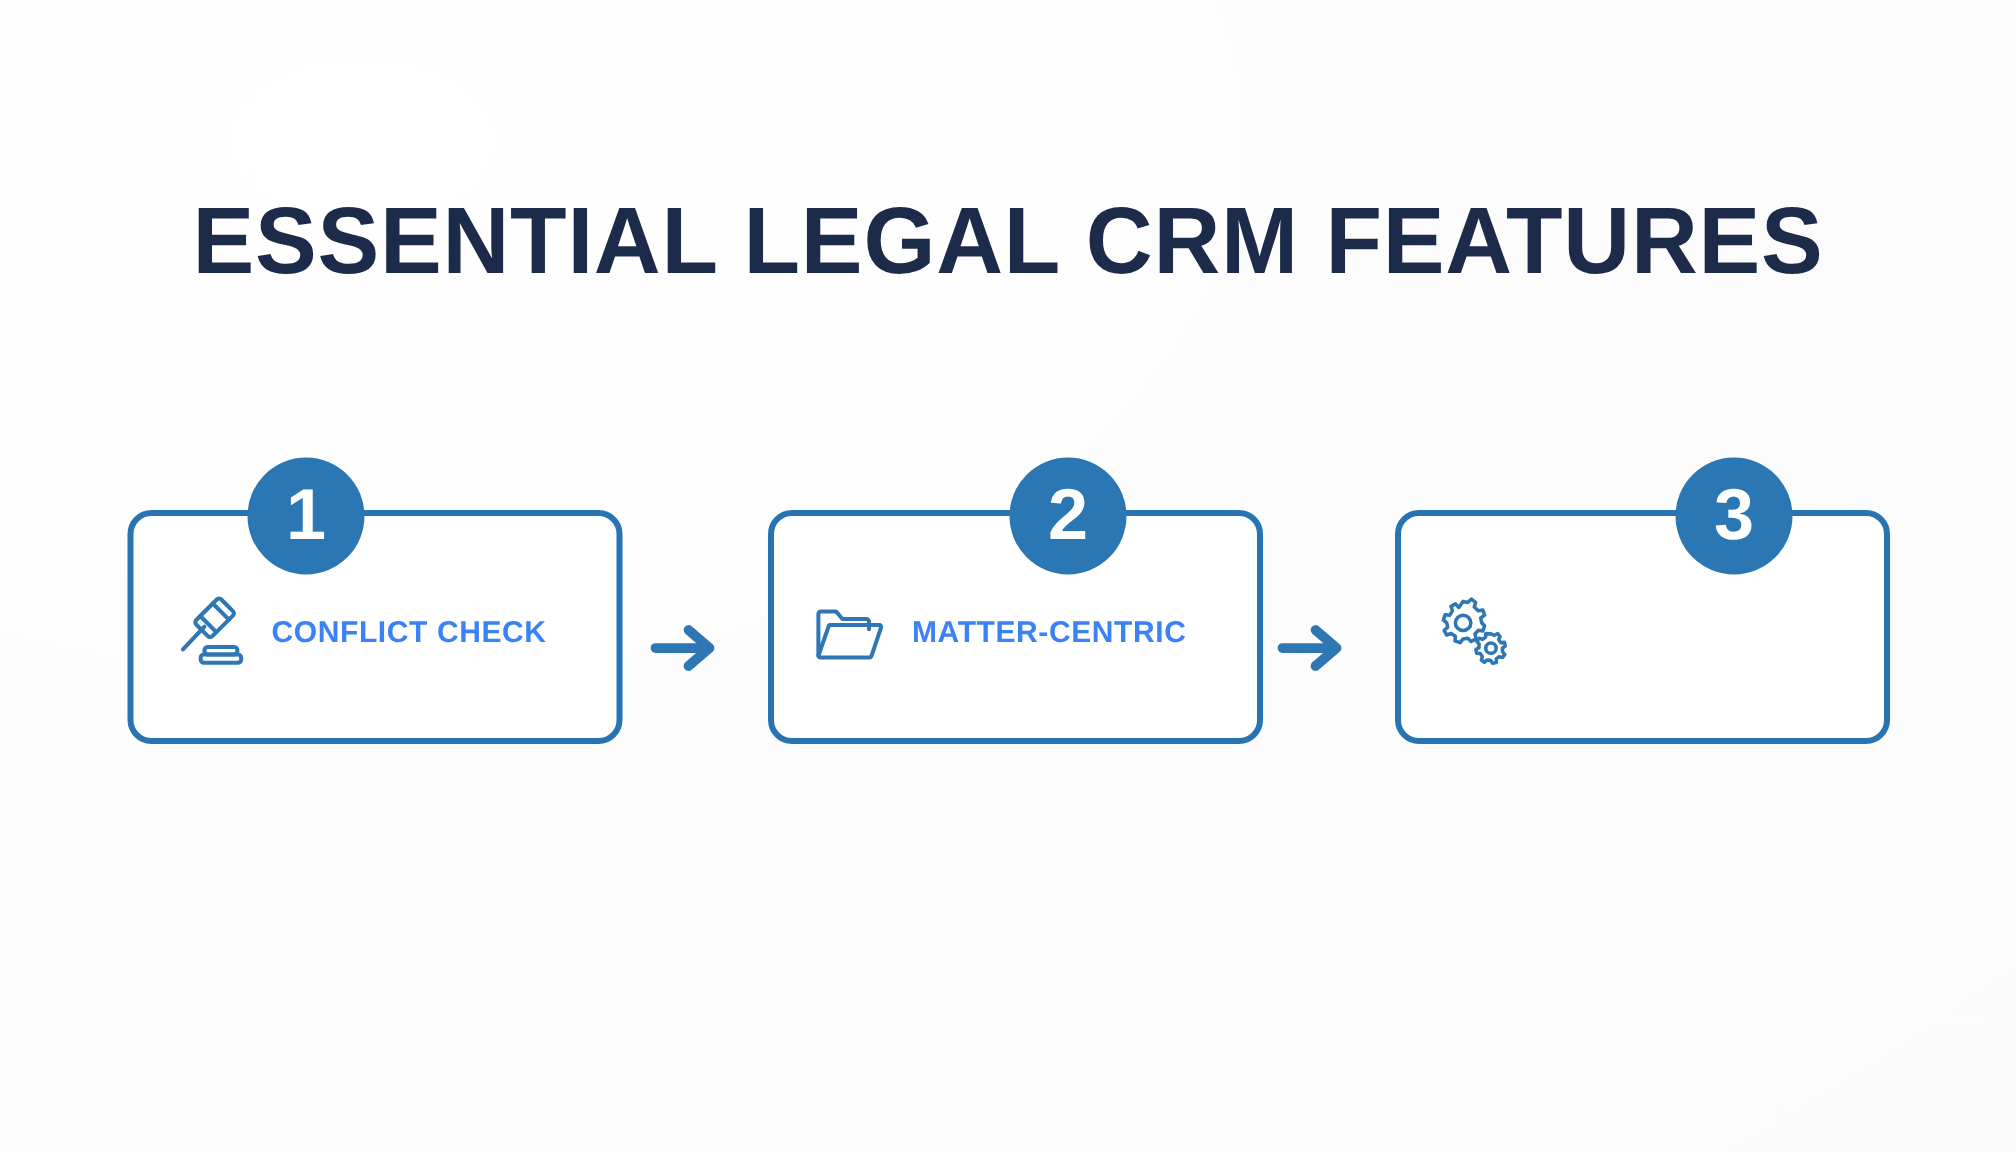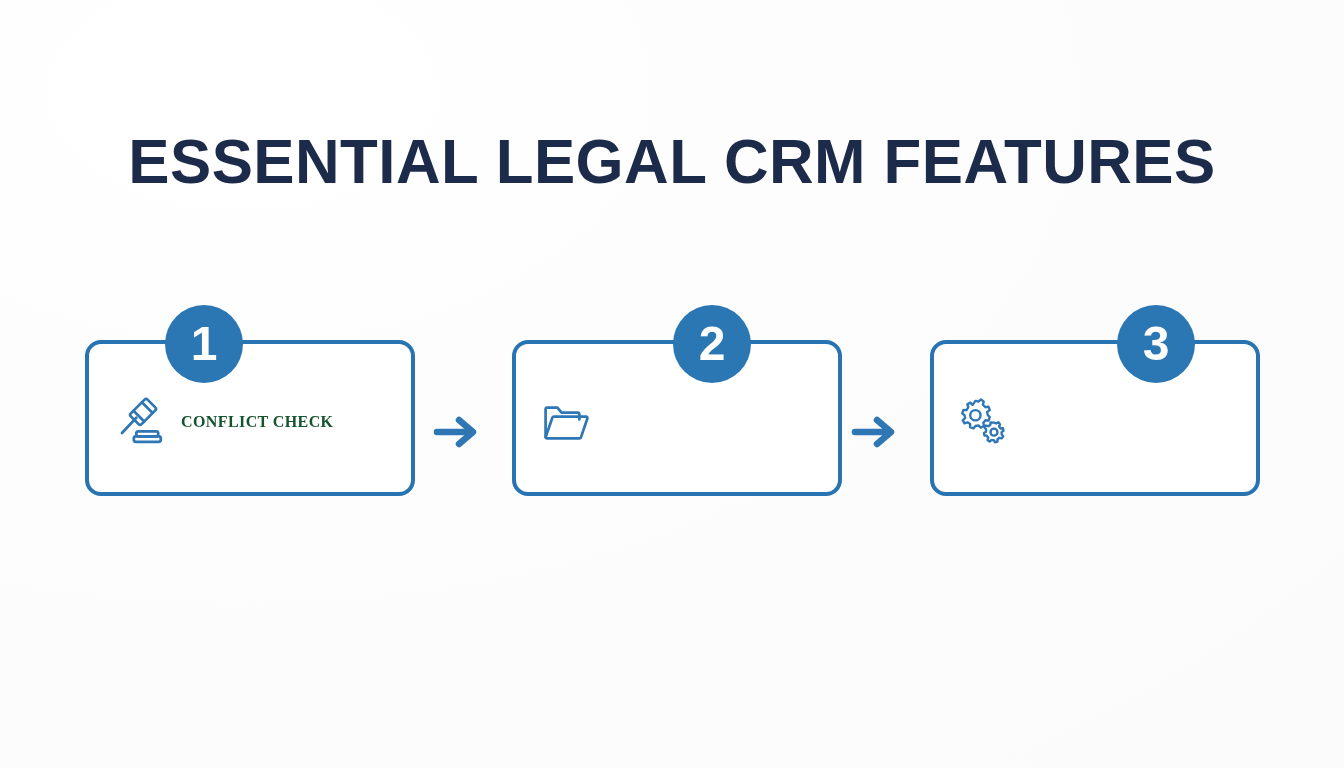--- a/index.html
+++ b/index.html
@@ -94,25 +94,25 @@
     width: 54px;
     height: 54px;
     flex: 0 0 54px;
     display: block;
     margin-right: 16px;
     margin-top: 8px;
   }
   .card-icon svg { display: block; width: 100%; height: 100%; }
 
   .card-label {
-    font-family: Liberation Serif, serif;
-    font-size: 16px;
+    font-family: Liberation Sans, sans-serif;
+    font-size: 20px;
     font-weight: bold;
     letter-spacing: 0.4px;
-    color: #14532d;
+    color: #3b82f6;
     white-space: nowrap;
     margin-top: 8px;
   }
 
   .arrow {
     position: absolute;
     top: 72px;
     width: 52px;
     height: 40px;
   }
@@ -157,20 +157,21 @@
     </span>
 
     <div class="card card-2">
       <div class="badge badge-2">2</div>
       <span class="card-icon">
         <svg viewBox="0 0 64 64" fill="none" stroke="#2e76b4" stroke-width="3.2" stroke-linecap="round" stroke-linejoin="round">
           <path d="M9 50 V17 a2 2 0 0 1 2-2 h12 l5 6 h19 a2 2 0 0 1 2 2 v6"></path>
           <path d="M9 50 L17 27 a2 2 0 0 1 2-1.4 H57 a1.6 1.6 0 0 1 1.5 2.2 L51 50 a2 2 0 0 1-1.9 1.3 H11 A2 2 0 0 1 9 50 Z"></path>
         </svg>
       </span>
+      <span class="card-label">MATTER-CENTRIC</span>
     </div>
 
     <span class="arrow arrow-2">
       <svg viewBox="0 0 52 40" fill="none" stroke="#2e76b4" stroke-width="6.5" stroke-linecap="round" stroke-linejoin="round">
         <line x1="6" y1="20" x2="41" y2="20"></line>
         <polyline points="28,8 42,20 28,32"></polyline>
       </svg>
     </span>
 
     <div class="card card-3">

